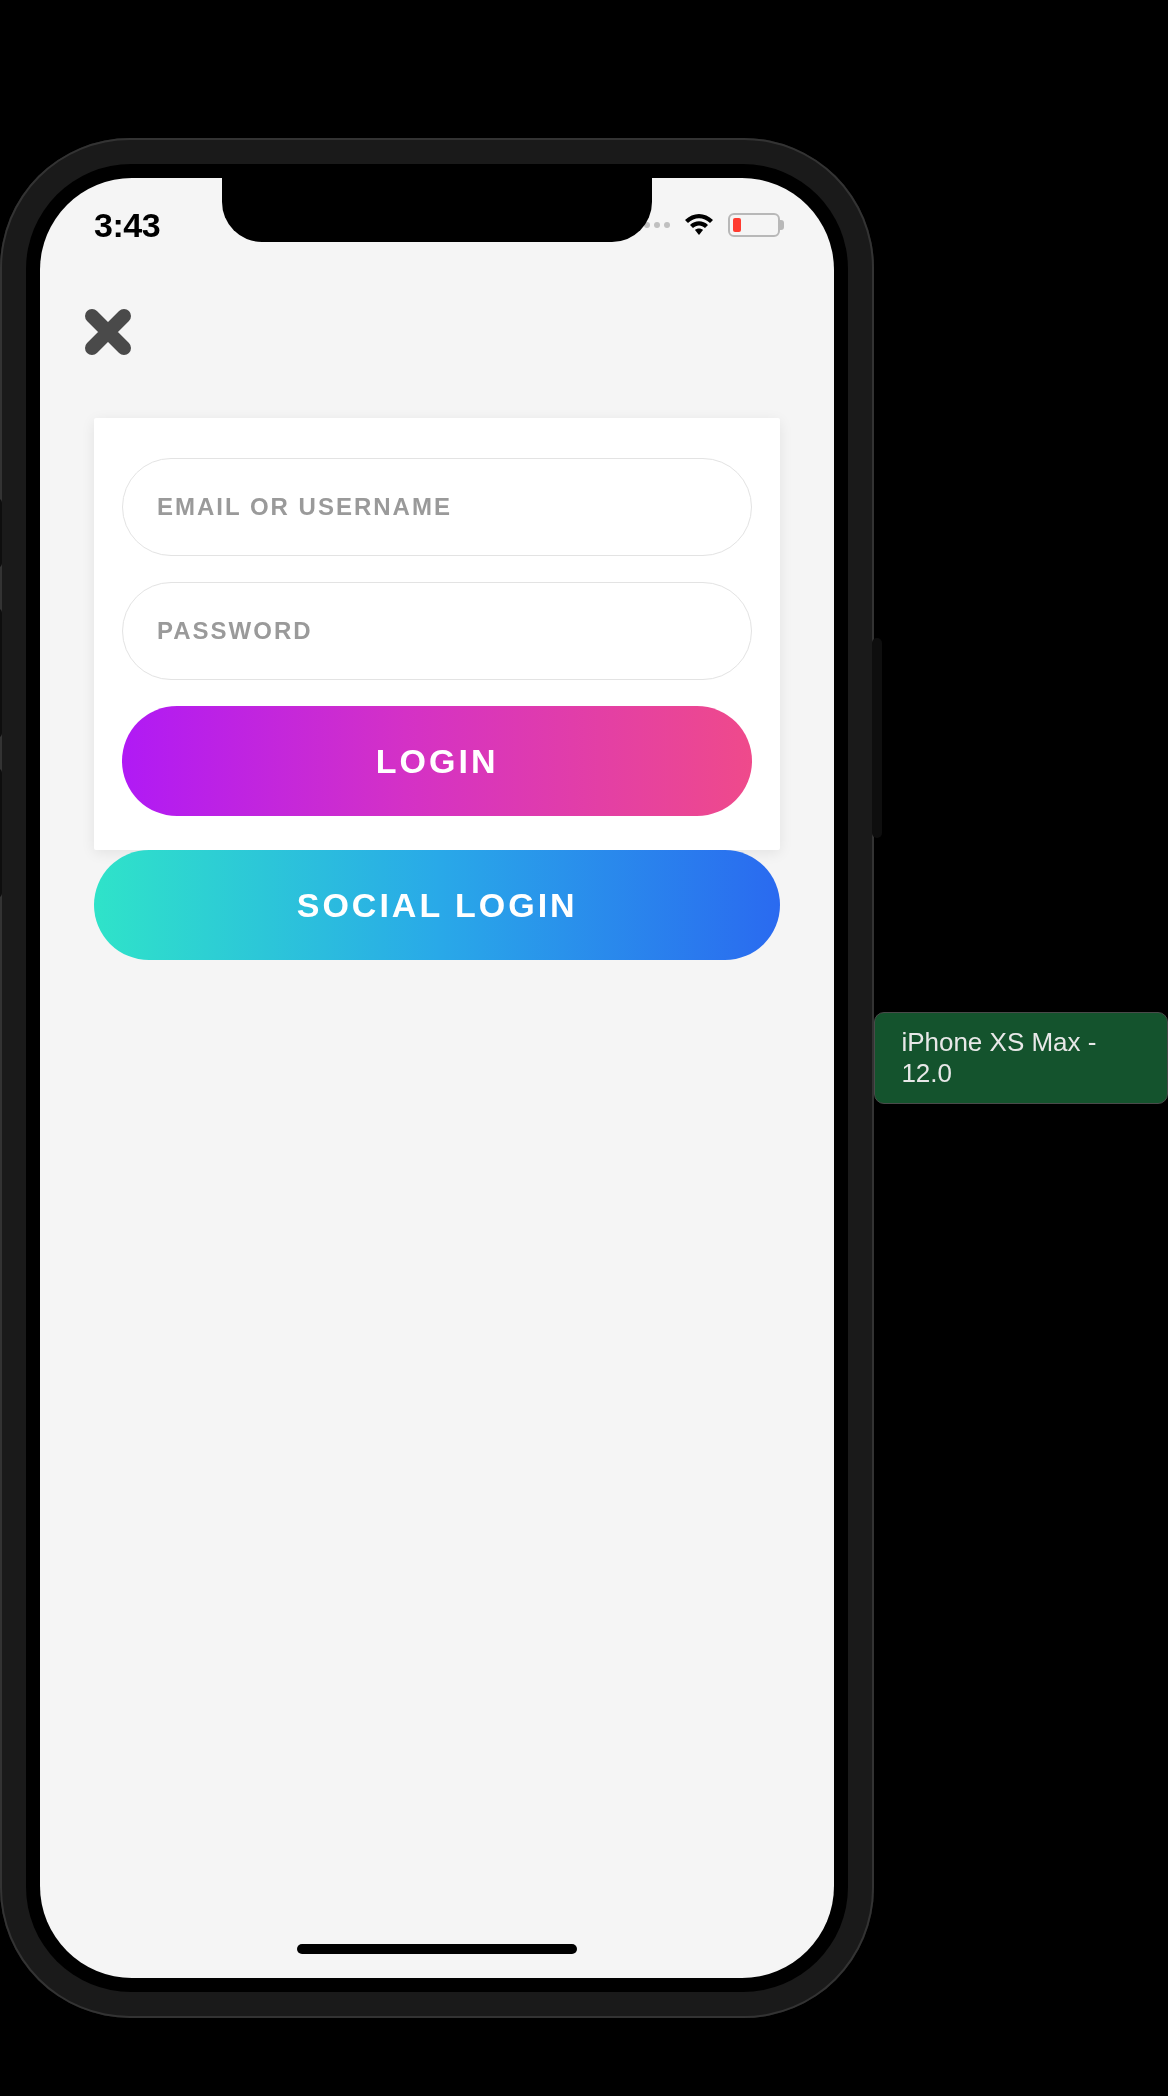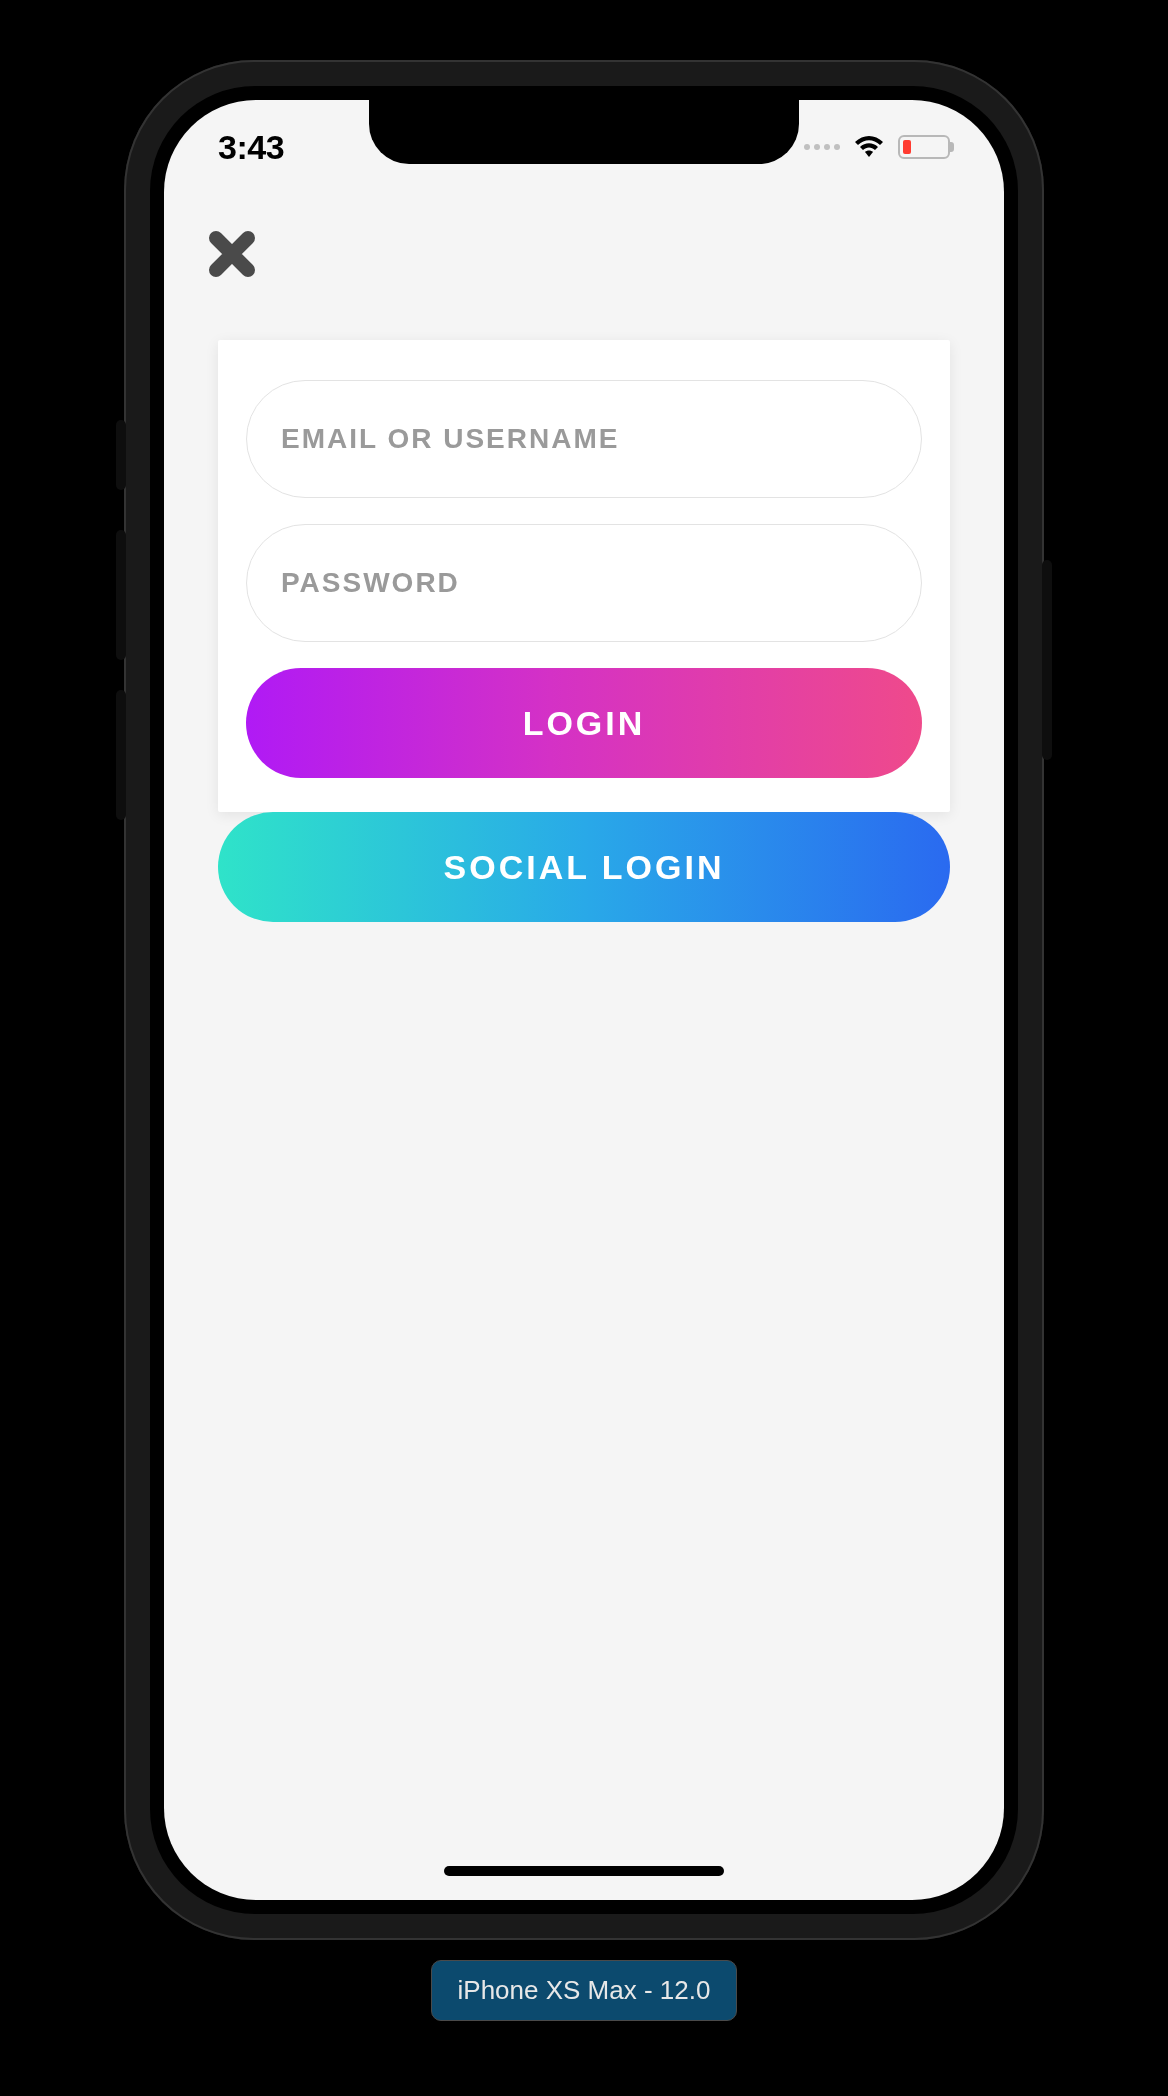--- a/index.html
+++ b/index.html
@@ -1,19 +1,19 @@
 <!DOCTYPE html>
 <html><head>
 <meta charset="utf-8">
 <style>
   * { box-sizing: border-box; margin: 0; padding: 0; }
   html, body { width: 1168px; height: 2096px; background: #000; font-family: -apple-system, "Helvetica Neue", Arial, sans-serif; }
 
   
-  .stage { width: 1168px; height: 2096px; display: flex; flex-direction: column; align-items: center; justify-content: flex-start; }
+  .stage { width: 1168px; height: 2096px; display: flex; flex-direction: row; align-items: center; justify-content: flex-start; }
 
   
   .phone {
     margin-top: 60px;
     width: 920px;
     height: 1880px;
     border-radius: 130px;
     background: #1a1a1a;
     padding: 26px;
     position: relative;
@@ -83,26 +83,26 @@
 
   .card {
     margin: 140px 54px 0 54px;
     background: #fff;
     border-radius: 2px;
     box-shadow: 0 3px 14px rgba(0,0,0,0.08);
     padding: 40px 28px 34px 28px;
   }
   .field {
     width: 100%;
-    height: 118px;
+    height: 98px;
     border: 1.5px solid #e3e3e3;
     border-radius: 60px;
     background: #fff;
     padding: 0 34px;
-    font-size: 28px;
+    font-size: 24px;
     font-weight: 700;
     letter-spacing: 2px;
     color: #333;
     outline: none;
     margin-bottom: 26px;
   }
   .field::placeholder { color: #9a9a9a; font-weight:700; }
 
   .btn {
     width: 100%;
@@ -122,21 +122,21 @@
 
   .footer { margin-top: auto; padding-bottom: 120px; text-align:center; }
   .foot-row { font-size: 30px; color:#4a4a4a; margin-top: 22px; }
   .foot-link { color:#1f7cf0; cursor:pointer; }
 
   .home-indicator { position:absolute; bottom: 24px; left:50%; transform:translateX(-50%); width: 280px; height: 10px; background:#000; border-radius: 10px; z-index:60;}
 
   
   .device-label {
     margin-top: 20px;
-    background: #0c4a6e;
+    background: #14532d;
     color: #e8e8e8;
     border: 1px solid #4a4a4a;
     border-radius: 10px;
     padding: 14px 26px;
     font-size: 26px;
   }
 </style>
 </head>
 <body>
 

